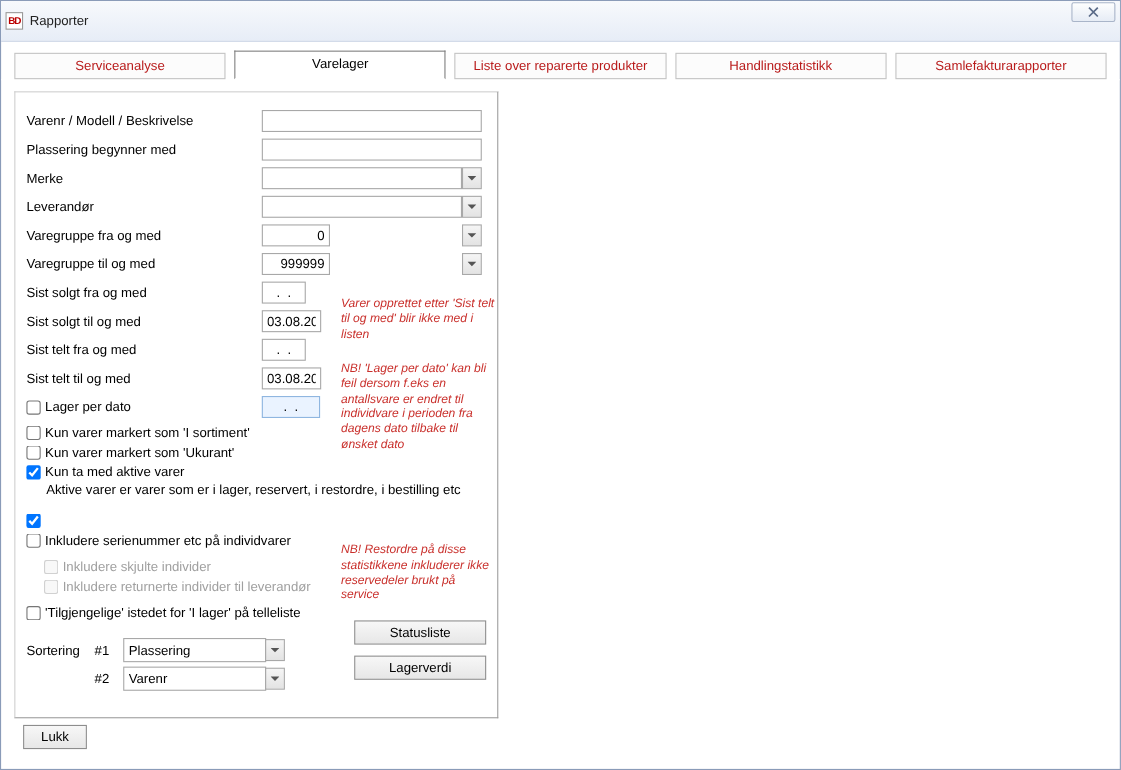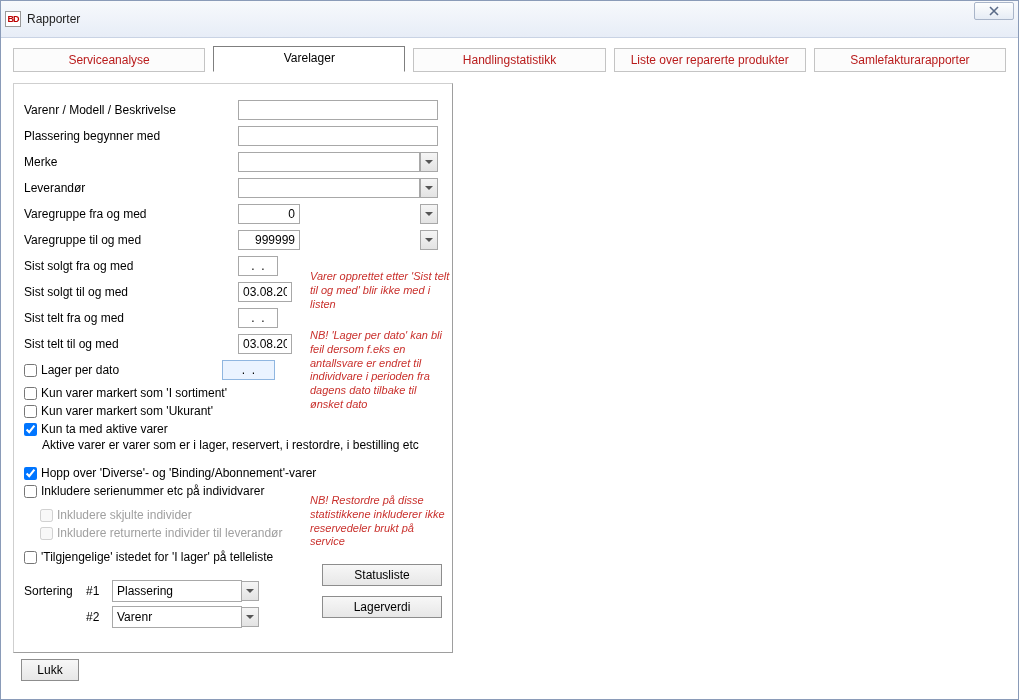--- a/index.html
+++ b/index.html
@@ -195,22 +195,22 @@
     <span class="close">
       <svg viewBox="0 0 10 10">
           <path d="M1 1 L9 9 M9 1 L1 9" stroke="#5a6b88" stroke-width="1.6" fill="none"></path>
         </svg>
     </span>
   </div>
 
   <div class="tabs">
     <div class="tab inactive">Serviceanalyse</div>
     <div class="tab active">Varelager</div>
+    <div class="tab inactive">Liste over reparerte produkter</div>
     <div class="tab inactive">Handlingstatistikk</div>
-    <div class="tab inactive">Liste over reparerte produkter</div>
     <div class="tab inactive">Samlefakturarapporter</div>
   </div>
 
   <div class="content">
     <div class="main-panel">
 
       <div class="row">
         <div class="lbl">Varenr / Modell / Beskrivelse</div>
         <div class="fld">
             <input class="wide" type="text" value="" style="">
@@ -296,21 +296,21 @@
       </div>
 
       <div class="row">
         <div class="lbl">Sist telt til og med</div>
         <div class="fld">
             <input class="date" type="text" value="03.08.2016" style="">
           </div>
       </div>
 
       <div class="row">
-        <div class="chk-row" style="width:198px">
+        <div class="chk-row" style="width:214px">
           <input type="checkbox" style="">
           <label>Lager per dato</label>
         </div>
         <div class="fld">
             <input class="lager" type="text" value=".  ." style="">
           </div>
       </div>
 
       <div class="chk-row">
         <input type="checkbox" style="">
@@ -323,21 +323,20 @@
       <div class="chk-row">
         <input type="checkbox" checked="" style="">
         <label>Kun ta med aktive varer</label>
       </div>
       <div class="sub-note">Aktive varer er varer som er i lager, reservert, i restordre, i bestilling etc</div>
 
       <div class="spacer12"></div>
 
       <div class="chk-row">
         <input type="checkbox" checked="" style="">
-        <label>Hopp over 'Diverse'- og 'Binding/Abonnement'-varer</label>
       </div>
       <div class="chk-row">
         <input type="checkbox" style="">
         <label>Inkludere serienummer etc på individvarer</label>
       </div>
       <div class="spacer6"></div>
       <div class="chk-row indent disabled">
         <input type="checkbox" disabled="" style="">
         <label>Inkludere skjulte individer</label>
       </div>

